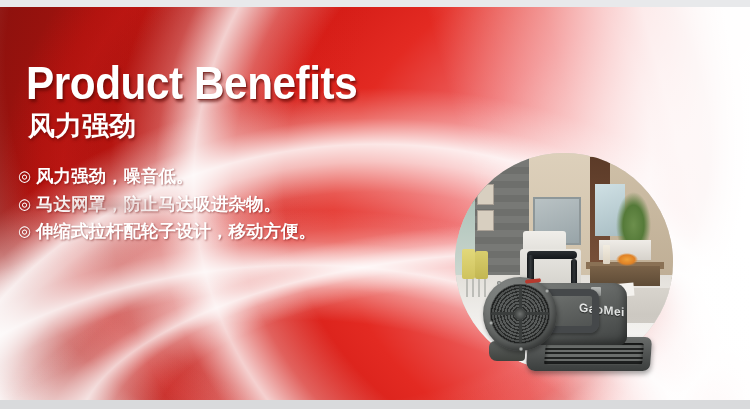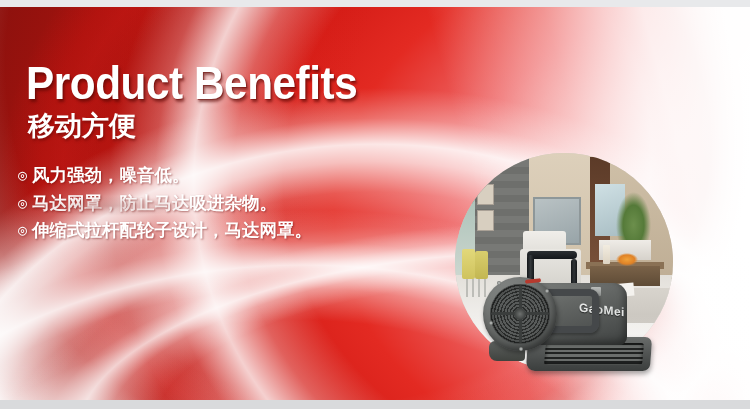--- a/index.html
+++ b/index.html
@@ -118,21 +118,21 @@
     text-shadow:1px 2px 3px rgba(90,6,4,.55);
   }
 
   
   #benefit-list{
     position:absolute;left:18px;top:163px;z-index:30;
     width:392px;margin:0;padding:0;list-style:none;
   }
   .benefit-item{
     display:block;
-    font-family:Liberation Mono, monospace;
+    font-family:Liberation Serif, serif;
     font-weight:700;font-size:17.5px;line-height:27.5px;
     color:#ffffff;
     text-shadow:1px 1px 2px rgba(110,10,8,.50);
     white-space:nowrap;
   }
   .benefit-item.wrap{white-space:normal;}
   .bullet-mark{
     display:inline-block;margin-right:5px;
     font-size:15px;font-weight:400;vertical-align:1px;
   }
@@ -287,26 +287,26 @@
     <div class="swirl" id="swirl-e"></div>
     <div class="swirl" id="swirl-a"></div>
     <div class="swirl" id="swirl-b"></div>
     <div class="swirl" id="swirl-c"></div>
     <div class="swirl" id="swirl-d"></div>
     <div id="ribbon-low"></div>
     <div id="wash-right"></div>
   </div>
 
   <div id="title">Product Benefits</div>
-  <div id="subtitle">移动方便</div>
+  <div id="subtitle">风力强劲</div>
 
   <ul id="benefit-list">
     <li class="benefit-item"><span class="bullet-mark">◎</span><span>风力强劲，噪音低。</span></li>
     <li class="benefit-item"><span class="bullet-mark">◎</span><span>马达网罩，防止马达吸进杂物。</span></li>
-    <li class="benefit-item"><span class="bullet-mark">◎</span><span>伸缩式拉杆配轮子设计，马达网罩。</span></li>
+    <li class="benefit-item"><span class="bullet-mark">◎</span><span>伸缩式拉杆配轮子设计，移动方便。</span></li>
   </ul>
 
   <div id="photo-shadow"></div>
 
   <div id="product-photo">
     <div id="photo-circle">
       <div class="sc" id="sc-wall-grey"></div>
       <div class="sc" id="sc-wall-beige"></div>
       <div class="sc" id="sc-wall-door"></div>
       <div class="sc" id="sc-wall-right"></div>

